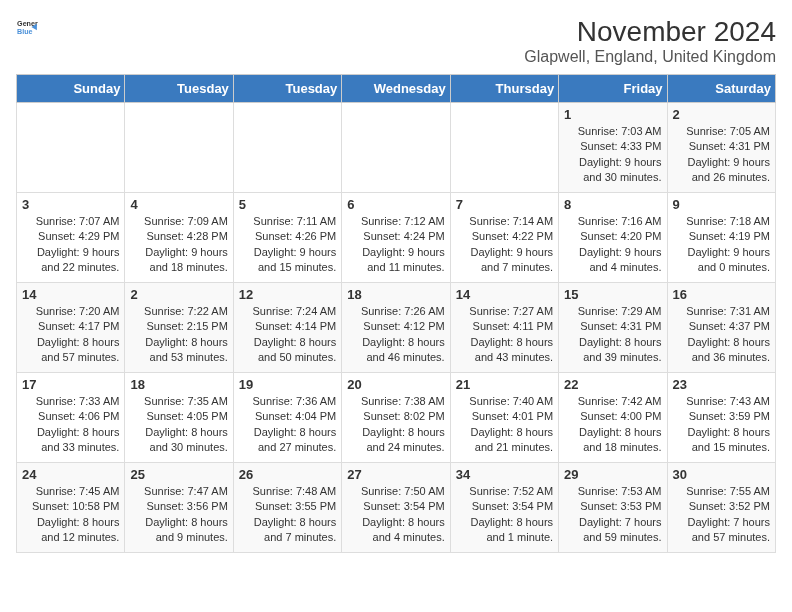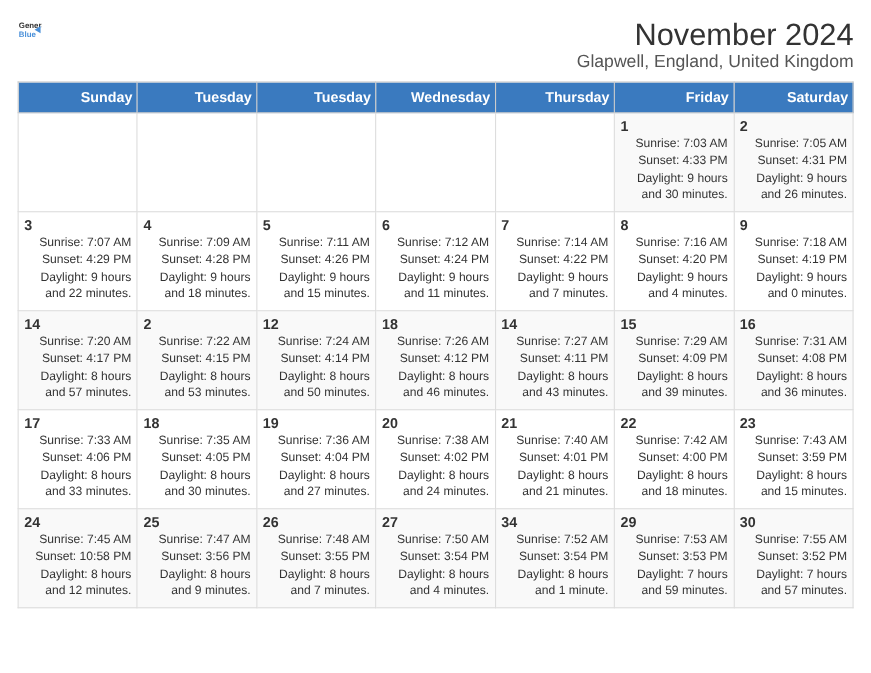--- a/index.html
+++ b/index.html
@@ -177,21 +177,21 @@
       <tr>
         <td>
           <span class="day-number">14</span>
           <div class="day-info">Sunrise: 7:20 AM
 Sunset: 4:17 PM
 Daylight: 8 hours and 57 minutes.</div>
         </td>
         <td>
           <span class="day-number">2</span>
           <div class="day-info">Sunrise: 7:22 AM
-Sunset: 4:15 PM
+Sunset: 2:15 PM
 Daylight: 8 hours and 53 minutes.</div>
         </td>
         <td>
           <span class="day-number">12</span>
           <div class="day-info">Sunrise: 7:24 AM
 Sunset: 4:14 PM
 Daylight: 8 hours and 50 minutes.</div>
         </td>
         <td>
           <span class="day-number">18</span>
@@ -201,27 +201,27 @@
         </td>
         <td>
           <span class="day-number">14</span>
           <div class="day-info">Sunrise: 7:27 AM
 Sunset: 4:11 PM
 Daylight: 8 hours and 43 minutes.</div>
         </td>
         <td>
           <span class="day-number">15</span>
           <div class="day-info">Sunrise: 7:29 AM
-Sunset: 4:09 PM
+Sunset: 4:31 PM
 Daylight: 8 hours and 39 minutes.</div>
         </td>
         <td>
           <span class="day-number">16</span>
           <div class="day-info">Sunrise: 7:31 AM
-Sunset: 4:08 PM
+Sunset: 4:37 PM
 Daylight: 8 hours and 36 minutes.</div>
         </td>
       </tr>
       <tr>
         <td>
           <span class="day-number">17</span>
           <div class="day-info">Sunrise: 7:33 AM
 Sunset: 4:06 PM
 Daylight: 8 hours and 33 minutes.</div>
         </td>
@@ -233,21 +233,21 @@
         </td>
         <td>
           <span class="day-number">19</span>
           <div class="day-info">Sunrise: 7:36 AM
 Sunset: 4:04 PM
 Daylight: 8 hours and 27 minutes.</div>
         </td>
         <td>
           <span class="day-number">20</span>
           <div class="day-info">Sunrise: 7:38 AM
-Sunset: 4:02 PM
+Sunset: 8:02 PM
 Daylight: 8 hours and 24 minutes.</div>
         </td>
         <td>
           <span class="day-number">21</span>
           <div class="day-info">Sunrise: 7:40 AM
 Sunset: 4:01 PM
 Daylight: 8 hours and 21 minutes.</div>
         </td>
         <td>
           <span class="day-number">22</span>

